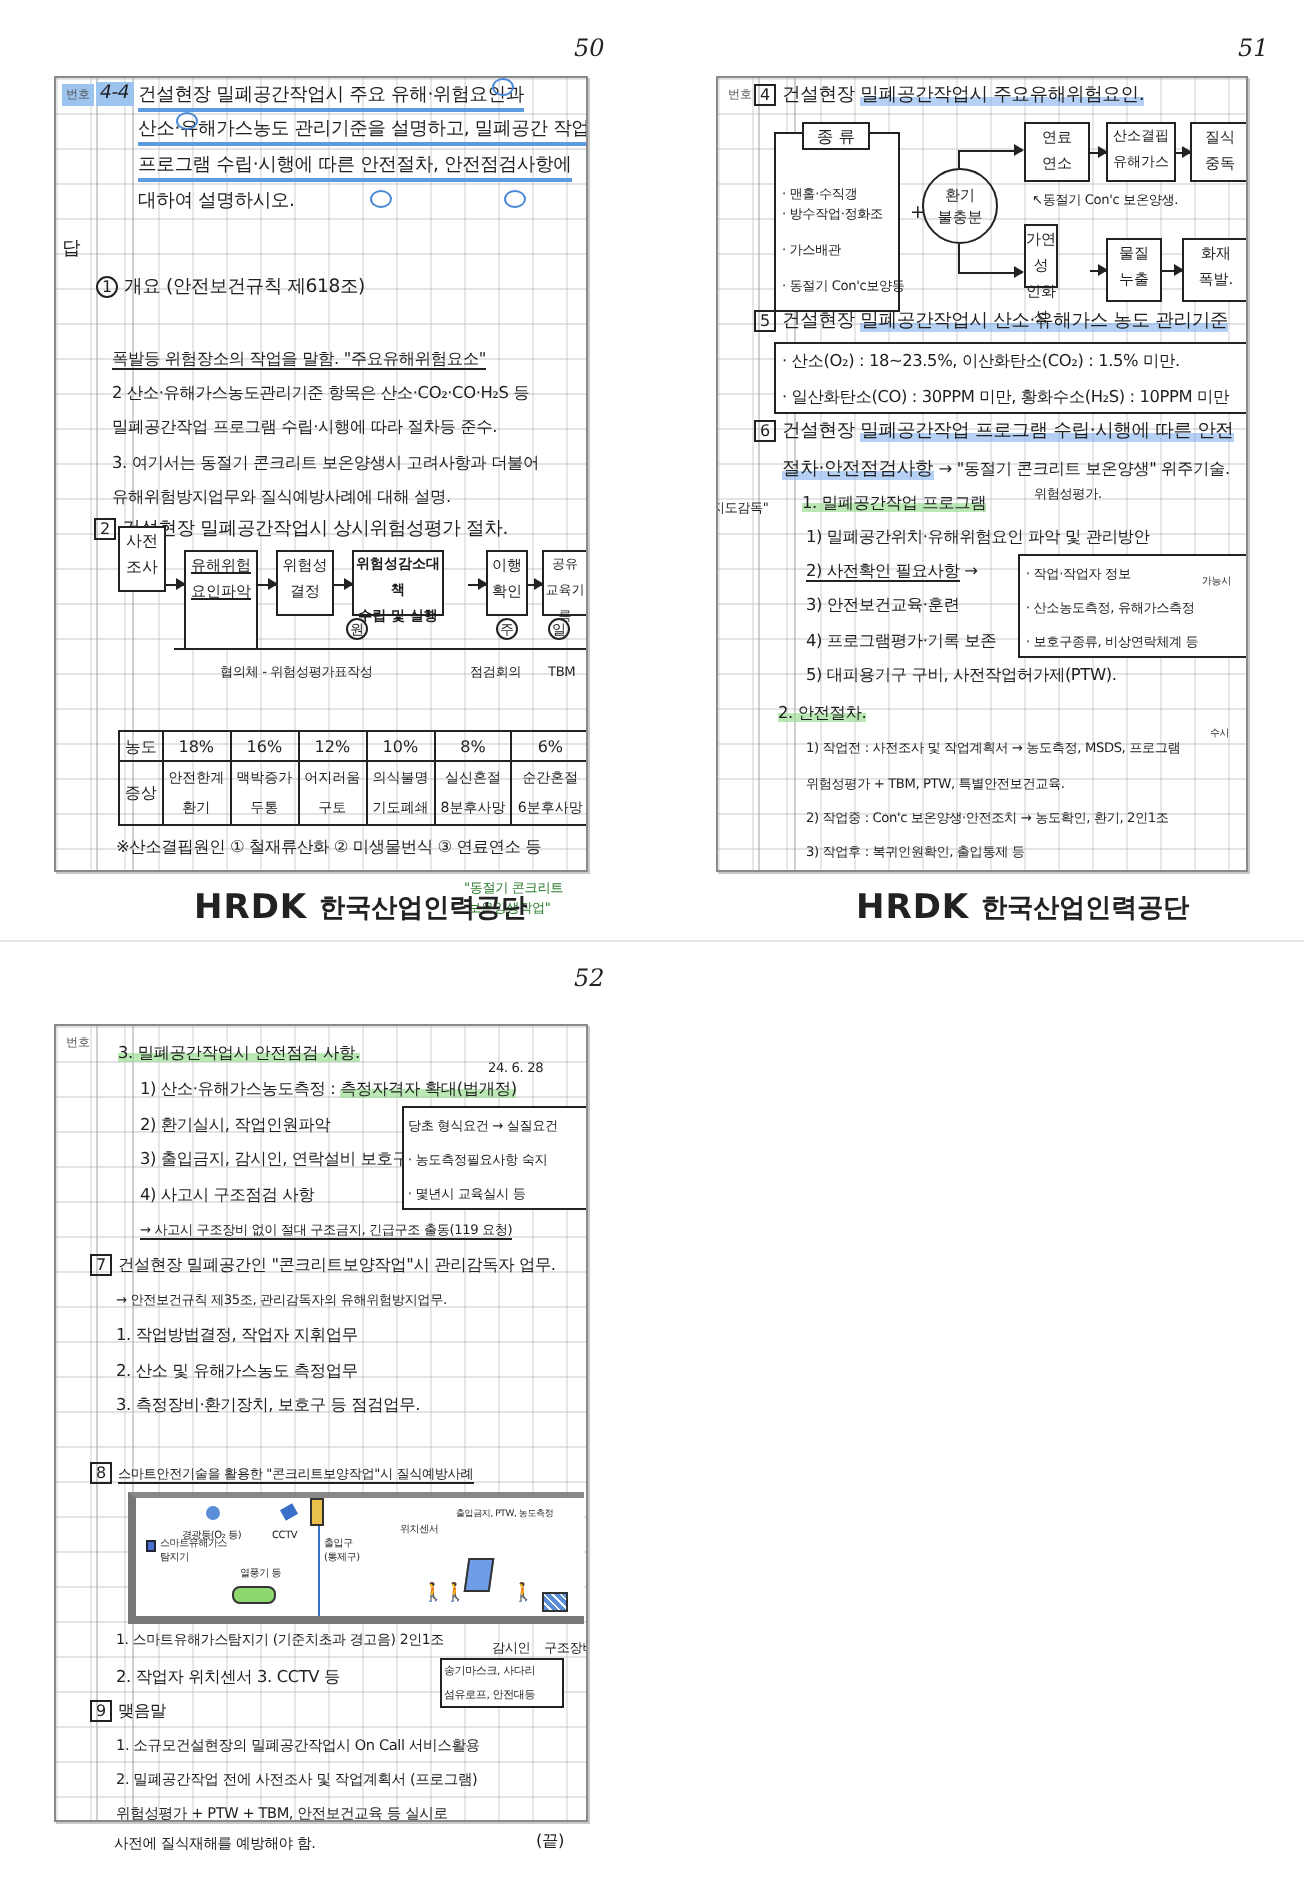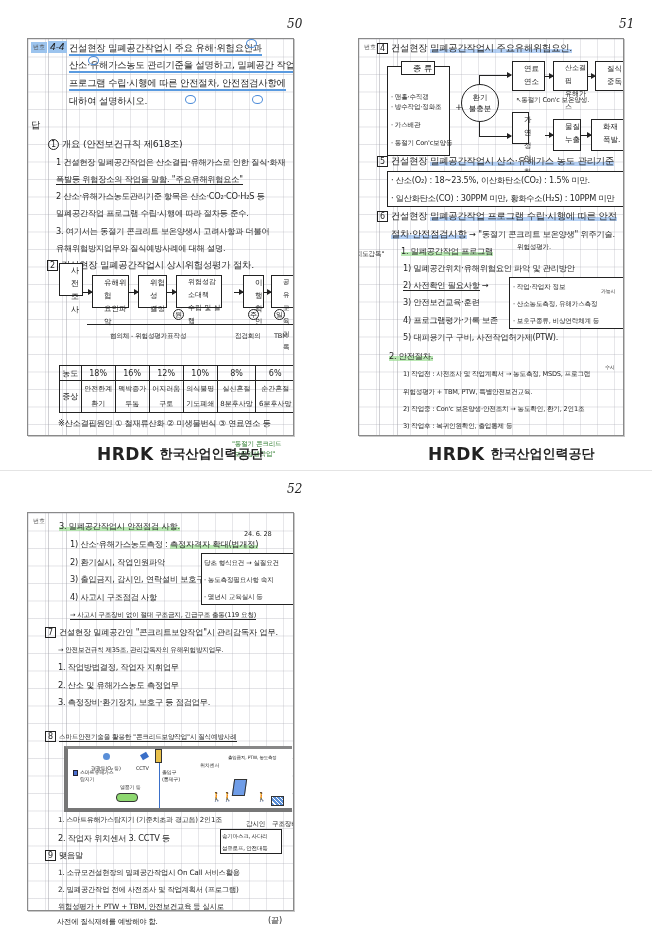--- a/index.html
+++ b/index.html
@@ -28,21 +28,21 @@
   .xs { font-size: 6.6px; }
   .hl-blue { border-bottom: 2px solid #5b9be0; }
   .bg-blue { background: linear-gradient(to top, rgba(120,170,235,0.55) 40%, transparent 40%); }
   .bg-green { background: linear-gradient(to top, rgba(150,220,140,0.65) 45%, transparent 45%); }
   .ul { border-bottom: 1px solid #222; }
   .green-text { color: #2a7a2a; }
   .boxnum { display: inline-block; border: 1px solid #222; width: 11px; height: 11px; line-height: 10px; text-align: center; font-size: 8px; margin-right: 3px; }
   .circ { display: inline-block; border: 1px solid #222; border-radius: 50%; width: 11px; height: 11px; line-height: 10px; text-align: center; font-size: 8px; margin-right: 3px; }
   .circ-blue { position: absolute; border: 1.2px solid #4a8ad8; border-radius: 50%; width: 11px; height: 9px; }
 
-  .fbox { position: absolute; border: 1px solid #222; background: #fff; font-size: 8.3px; line-height: 13px; padding-left: 11px; }
+  .fbox { position: absolute; border: 1px solid #222; background: #fff; font-size: 8.3px; text-align: center; line-height: 13px; }
   .arrow { position: absolute; height: 1px; background: #222; }
   .arrow::after { content: ""; position: absolute; right: -1px; top: -3px; border-left: 5px solid #222; border-top: 3.5px solid transparent; border-bottom: 3.5px solid transparent; }
 
   table.sym { position: absolute; border-collapse: collapse; font-size: 8px; }
   table.sym td { border: 1px solid #222; text-align: center; height: 15px; padding: 0 2px; white-space: nowrap; }
 
   .logo { position: absolute; display: flex; align-items: center; gap: 6px; font-weight: bold; color: #222; }
   .logo .mark { font-family: "DejaVu Sans", sans-serif; font-size: 17px; letter-spacing: 0.5px; font-weight: bold; }
   .logo .org { font-size: 13px; font-weight: bold; }
 
@@ -67,41 +67,40 @@
     <div class="circ-blue" style="left:218px;top:0px;"></div>
     <div class="circ-blue" style="left:60px;top:17px;"></div>
     <div class="circ-blue" style="left:157px;top:56px;"></div>
     <div class="circ-blue" style="left:224px;top:56px;"></div>
 
     <div class="line" style="left:3px;top:80px;">답</div>
 
     <div class="line" style="left:20px;top:99px;">
       <span class="circ">1</span><span>개요 (안전보건규칙 제618조)</span>
     </div>
-    <div class="line sm" style="left:28px;top:117px;">1  건설현장 밀폐공간작업은 산소결핍·유해가스로 인한 질식·화재</div>
     <div class="line sm" style="left:28px;top:134px;"><span class="ul">   폭발등 위험장소의 작업을 말함. "주요유해위험요소"</span></div>
     <div class="line sm" style="left:28px;top:151px;">2  산소·유해가스농도관리기준 항목은 산소·CO₂·CO·H₂S 등</div>
     <div class="line sm" style="left:28px;top:168px;">   밀폐공간작업 프로그램 수립·시행에 따라 절차등 준수.</div>
     <div class="line sm" style="left:28px;top:186px;">3. 여기서는 동절기 콘크리트 보온양생시 고려사항과 더불어</div>
     <div class="line sm" style="left:28px;top:203px;">   유해위험방지업무와 질식예방사례에 대해 설명.</div>
 
     <div class="line" style="left:19px;top:220px;">
       <span class="boxnum">2</span><span>건설현장 밀폐공간작업시 상시위험성평가 절차.</span>
     </div>
 
     <div class="fbox" style="left:31px;top:224px;width:24px;height:33px;font-size:8px;"><span style="white-space:pre-line;">사전
 조사</span></div>
     <div class="arrow" style="left:55px;top:253px;width:9px;"></div>
-    <div class="fbox" style="left:64px;top:236px;width:37px;height:33px;font-size:7.5px;"><span style="white-space:pre-line;">유해위험
+    <div class="fbox" style="left:64px;top:236px;width:37px;height:50px;font-size:7.5px;text-decoration:underline;"><span style="white-space:pre-line;">유해위험
 요인파악</span></div>
     <div class="arrow" style="left:101px;top:253px;width:9px;"></div>
     <div class="fbox" style="left:110px;top:236px;width:29px;height:33px;font-size:7.5px;"><span style="white-space:pre-line;">위험성
 결정</span></div>
     <div class="arrow" style="left:139px;top:253px;width:9px;"></div>
-    <div class="fbox" style="left:148px;top:236px;width:46px;height:33px;font-size:7px;"><span style="white-space:pre-line;">위험성감소대책
+    <div class="fbox" style="left:148px;top:236px;width:46px;height:33px;font-size:7px;font-weight:bold;"><span style="white-space:pre-line;">위험성감소대책
 수립 및 실행</span></div>
     <div class="arrow" style="left:206px;top:253px;width:9px;"></div>
     <div class="fbox" style="left:215px;top:236px;width:21px;height:33px;font-size:7.5px;"><span style="white-space:pre-line;">이행
 확인</span></div>
     <div class="arrow" style="left:236px;top:253px;width:7px;"></div>
     <div class="fbox" style="left:243px;top:236px;width:23px;height:33px;font-size:6.5px;"><span style="white-space:pre-line;">공유
 교육기록</span></div>
 
     <div style="position:absolute;left:59px;top:285px;width:207px;height:1px;background:#222;"></div>
     <div class="circ" style="position:absolute;left:145px;top:270px;font-size:7px;">원</div>

